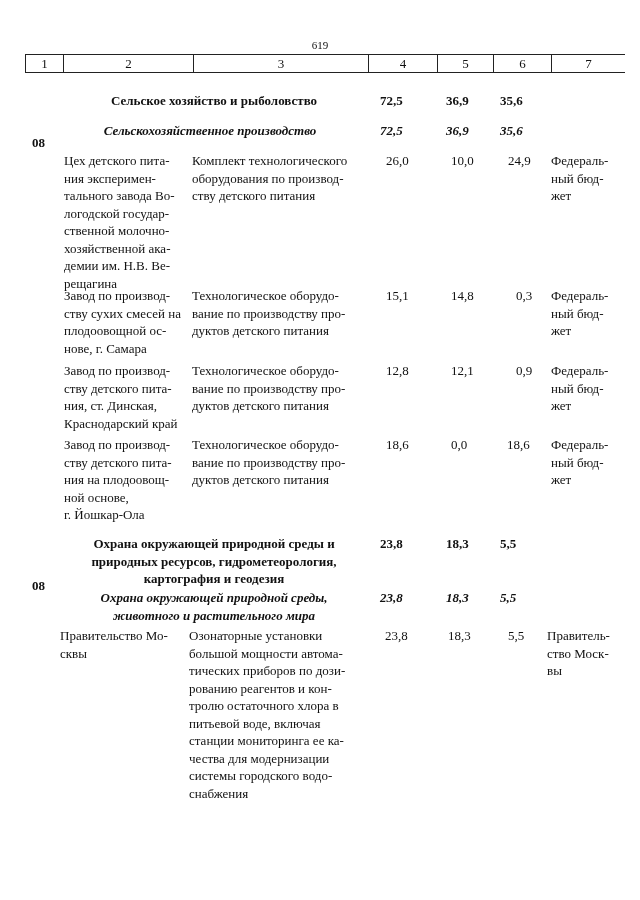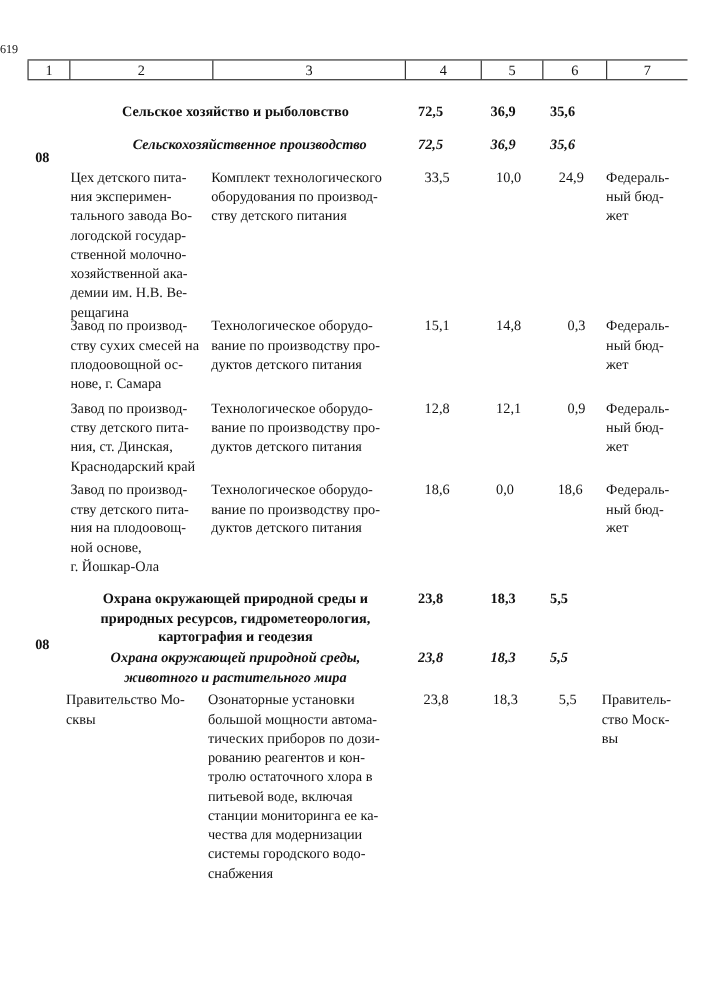--- a/index.html
+++ b/index.html
@@ -1,18 +1,18 @@
 <!DOCTYPE html>
 <html><head>
 <meta charset="utf-8">
 <style>
   html, body { margin: 0; padding: 0; background: #ffffff; }
   body { width: 640px; height: 900px; position: relative; overflow: hidden;
          font-family: "Liberation Serif", "DejaVu Serif", serif; color: #111; font-size: 13px; }
-  .page-num { position: absolute; top: 39px; left: 0; width: 640px; text-align: left; font-size: 11px; }
+  .page-num { position: absolute; top: 39px; left: 0; width: 640px; text-align: center; font-size: 11px; }
   .hdr { position: absolute; top: 54px; left: 25px; height: 17px; width: 600px;
          border-top: 1.3px solid #222; border-bottom: 1.3px solid #222; }
   .hdr .cell { position: absolute; top: 0; height: 17px; line-height: 17px; text-align: center;
                font-size: 13px; border-left: 1.3px solid #222; box-sizing: border-box; }
   .row { position: absolute; line-height: 17.5px; }
   .bold { font-weight: bold; }
   .bi { font-weight: bold; font-style: italic; }
   .c1 { position: absolute; left: 32px; margin-top: 42px; }
   .c2 { position: absolute; left: 64px; width: 128px; }
   .c3 { position: absolute; left: 192px; width: 175px; }
@@ -39,39 +39,39 @@
 </div>
 
 <div class="row bold" style="top:92px;left:0;width:640px;">
   <span class="c1">08</span>
   <span class="c2 center" style="left:64px;width:300px;">Сельское хозяйство и рыболовство</span>
   <span class="c4">72,5</span>
   <span class="c5">36,9</span>
   <span class="c6">35,6</span>
 </div>
 <div class="row bi" style="top:122px;left:0;width:640px;">
-  <span class="c2 center" style="left:77px;width:300px;">Сельскохозяйственное производство</span>
+  <span class="c2 center" style="left:60px;width:300px;">Сельскохозяйственное производство</span>
   <span class="c4">72,5</span>
   <span class="c5">36,9</span>
   <span class="c6">35,6</span>
 </div>
 
 <div class="row" style="top:152px;left:0;width:640px;">
   <span class="c2 ml">Цех детского пита-
 ния эксперимен-
 тального завода Во-
 логодской государ-
 ственной молочно-
 хозяйственной ака-
 демии им. Н.В. Ве-
 рещагина</span>
   <span class="c3 ml">Комплект технологического
 оборудования по производ-
 ству детского питания</span>
-  <span class="c4" style="left:386px">33,5</span>
+  <span class="c4" style="left:386px">26,0</span>
   <span class="c5" style="left:451px">10,0</span>
   <span class="c6" style="left:508px">24,9</span>
   <span class="c7 ml" style="left:551px">Федераль-
 ный бюд-
 жет</span>
 </div>
 
 <div class="row" style="top:287px;left:0;width:640px;">
   <span class="c2 ml">Завод по производ-
 ству сухих смесей на

